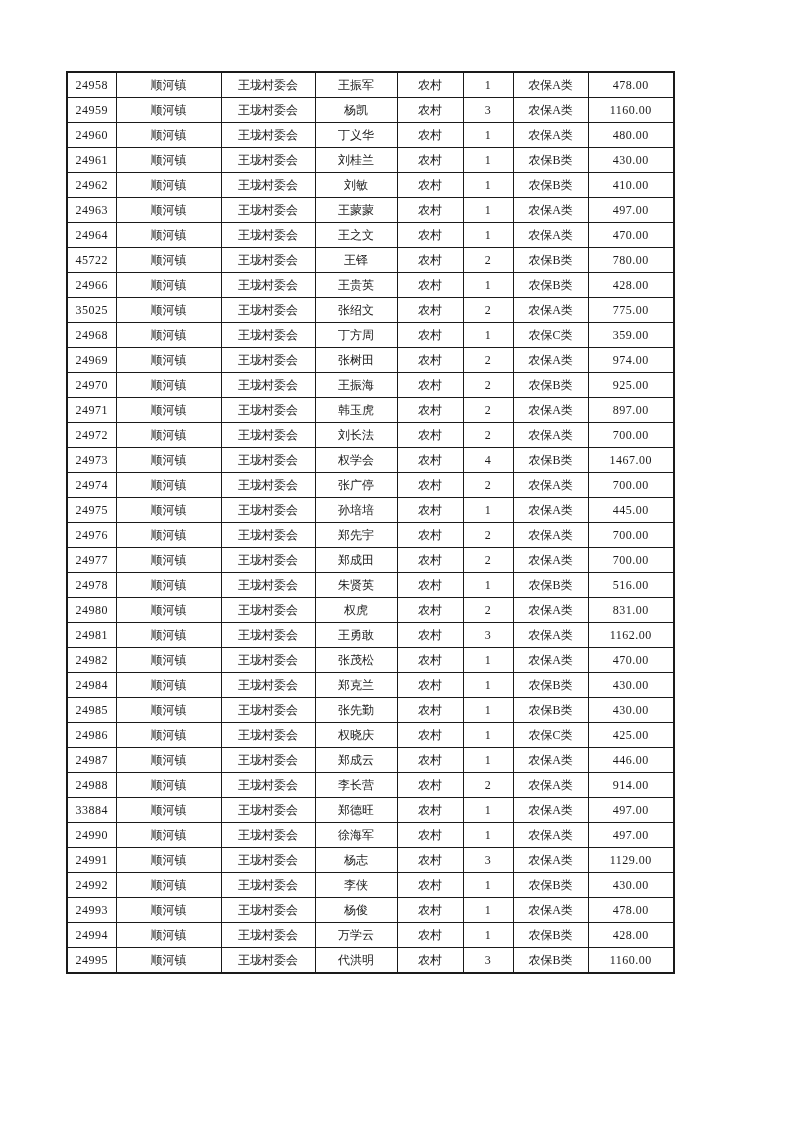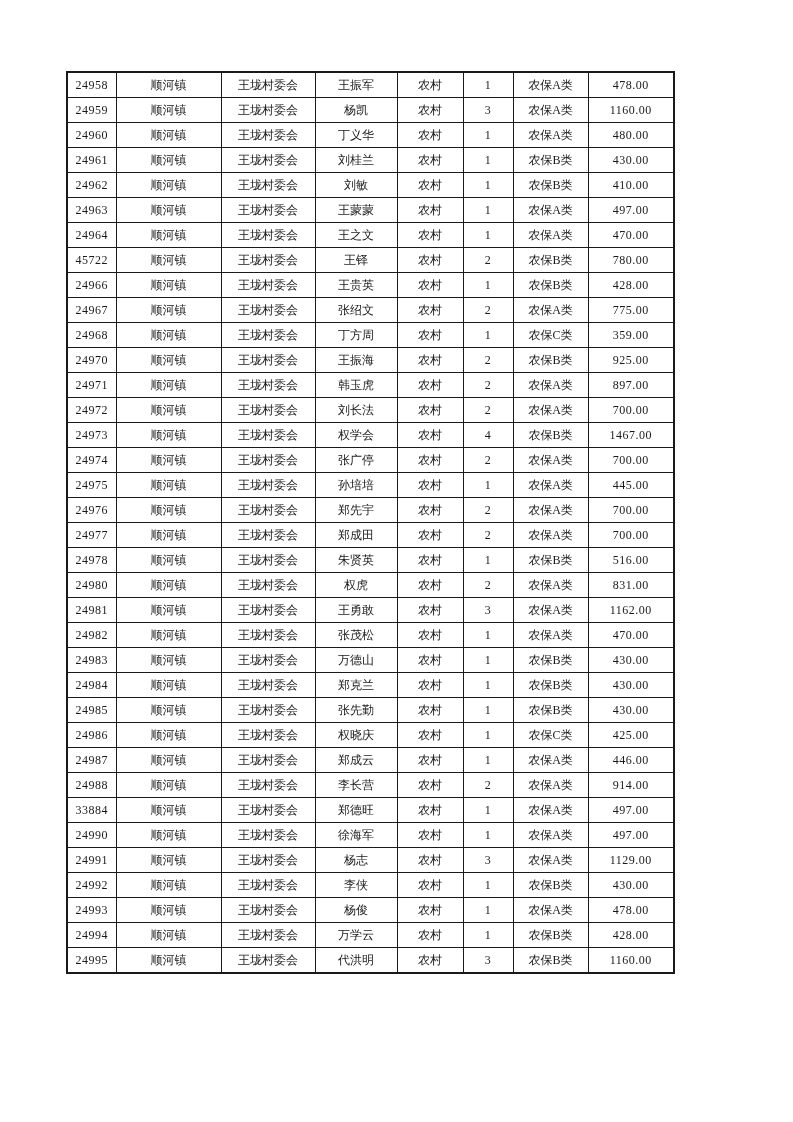--- a/index.html
+++ b/index.html
@@ -147,40 +147,50 @@
     <td class="num">24966</td>
     <td>顺河镇</td>
     <td>王垅村委会</td>
     <td>王贵英</td>
     <td>农村</td>
     <td class="num">1</td>
     <td>农保B类</td>
     <td class="num">428.00</td>
   </tr>
         <tr>
-    <td class="num">24967</td>
+    <td class="num">35025</td>
     <td>顺河镇</td>
     <td>王垅村委会</td>
     <td>张绍文</td>
     <td>农村</td>
     <td class="num">2</td>
     <td>农保A类</td>
     <td class="num">775.00</td>
   </tr>
         <tr>
     <td class="num">24968</td>
     <td>顺河镇</td>
     <td>王垅村委会</td>
     <td>丁方周</td>
     <td>农村</td>
     <td class="num">1</td>
     <td>农保C类</td>
     <td class="num">359.00</td>
   </tr>
         <tr>
+    <td class="num">24969</td>
+    <td>顺河镇</td>
+    <td>王垅村委会</td>
+    <td>张树田</td>
+    <td>农村</td>
+    <td class="num">2</td>
+    <td>农保A类</td>
+    <td class="num">974.00</td>
+  </tr>
+        <tr>
     <td class="num">24970</td>
     <td>顺河镇</td>
     <td>王垅村委会</td>
     <td>王振海</td>
     <td>农村</td>
     <td class="num">2</td>
     <td>农保B类</td>
     <td class="num">925.00</td>
   </tr>
         <tr>
@@ -285,30 +295,20 @@
   </tr>
         <tr>
     <td class="num">24982</td>
     <td>顺河镇</td>
     <td>王垅村委会</td>
     <td>张茂松</td>
     <td>农村</td>
     <td class="num">1</td>
     <td>农保A类</td>
     <td class="num">470.00</td>
-  </tr>
-        <tr>
-    <td class="num">24983</td>
-    <td>顺河镇</td>
-    <td>王垅村委会</td>
-    <td>万德山</td>
-    <td>农村</td>
-    <td class="num">1</td>
-    <td>农保B类</td>
-    <td class="num">430.00</td>
   </tr>
         <tr>
     <td class="num">24984</td>
     <td>顺河镇</td>
     <td>王垅村委会</td>
     <td>郑克兰</td>
     <td>农村</td>
     <td class="num">1</td>
     <td>农保B类</td>
     <td class="num">430.00</td>

